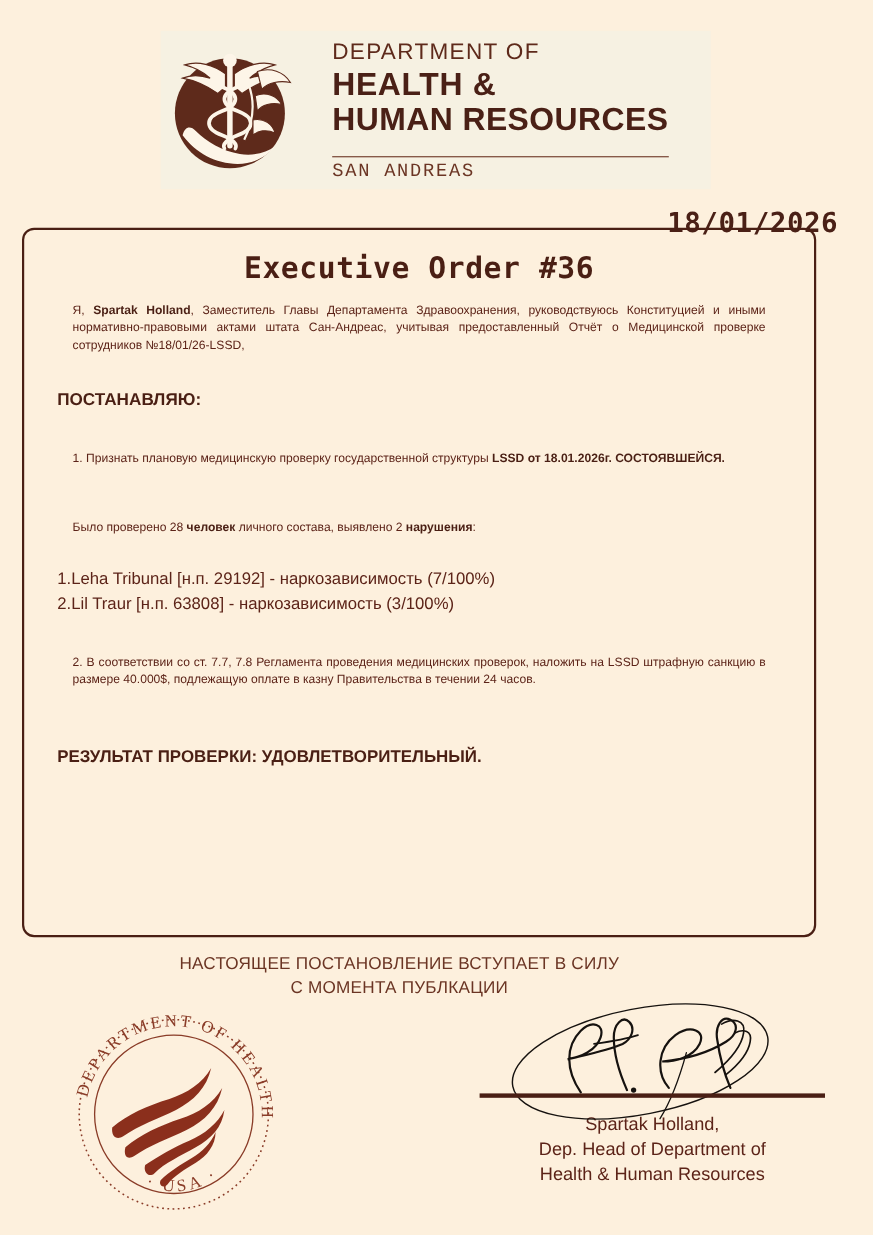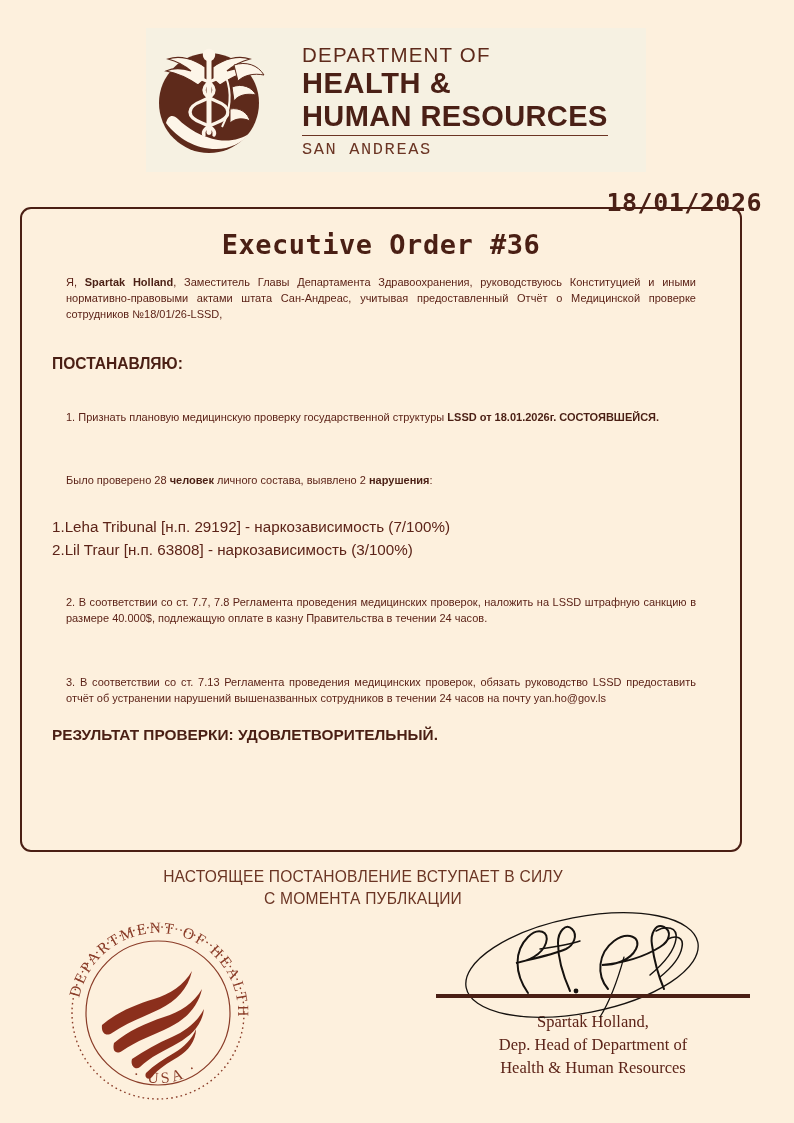--- a/index.html
+++ b/index.html
@@ -62,21 +62,21 @@
     line-height: 1.12;
     font-weight: 700;
   }
   .logo-line3 {
     font-size: 29px;
     letter-spacing: 0.4px;
     color: #4a2016;
     line-height: 1.12;
     font-weight: 700;
     border-bottom: 1.5px solid #6b3524;
-    padding-bottom: 3px;
+    padding-bottom: 16px;
     display: inline-block;
   }
   .logo-line4 {
     font-size: 17px;
     letter-spacing: 1.6px;
     color: #6b3524;
     margin-top: 4px;
     font-weight: 400;
     font-family: Liberation Mono, monospace;
   }
@@ -193,21 +193,20 @@
     top: 89px;
     width: 314px;
     height: 4px;
     background: #4a1f14;
   }
   .sign-name {
     margin-top: 10px;
     font-size: 16.5px;
     line-height: 1.38;
     color: #5c2318;
-    font-family: Liberation Serif, serif;
   }
 </style>
 </head>
 <body>
 
 <div class="header-band"></div>
 
 <div class="header-inner">
 
   <div class="logo-mark">
@@ -271,21 +270,20 @@
     <div>1.Leha Tribunal [н.п. 29192] - наркозависимость (7/100%)</div>
     <div>2.Lil Traur [н.п. 63808]  - наркозависимость (3/100%)</div>
   </div>
 
   <div class="gap-md"></div>
 
   <p class="p">2. В соответствии со ст. 7.7, 7.8 Регламента проведения медицинских проверок, наложить на LSSD штрафную санкцию в размере 40.000$, подлежащую оплате в казну Правительства в течении 24 часов.</p>
 
   <div class="gap-md"></div>
 
-  <p class="p">3. В соответствии со ст. 7.13 Регламента проведения медицинских проверок, обязать руководство LSSD предоставить отчёт об устранении нарушений вышеназванных сотрудников в течении 24 часов на почту yan.ho@gov.ls</p>
 
   <div class="result-line">РЕЗУЛЬТАТ ПРОВЕРКИ: УДОВЛЕТВОРИТЕЛЬНЫЙ.</div>
 </div>
 
 <div class="footer-note">
   <div>НАСТОЯЩЕЕ ПОСТАНОВЛЕНИЕ ВСТУПАЕТ В СИЛУ</div>
   <div>С МОМЕНТА ПУБЛКАЦИИ</div>
 </div>
 
 <div class="seal">

